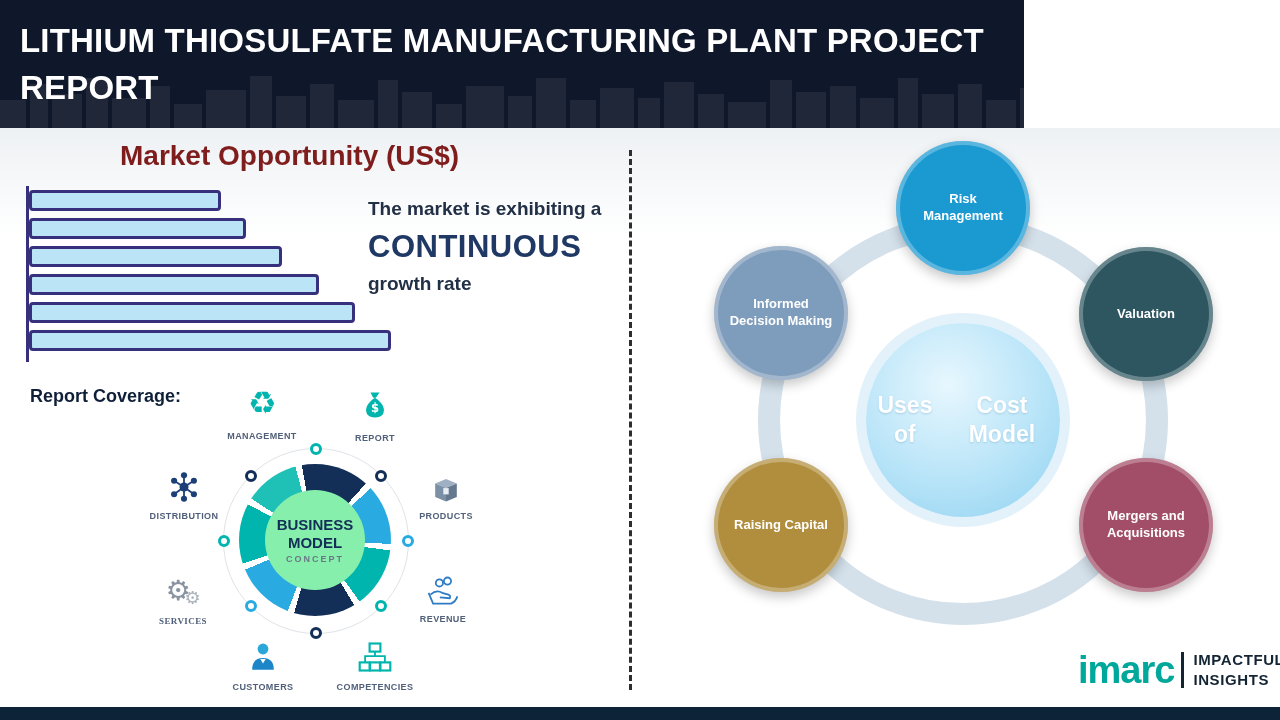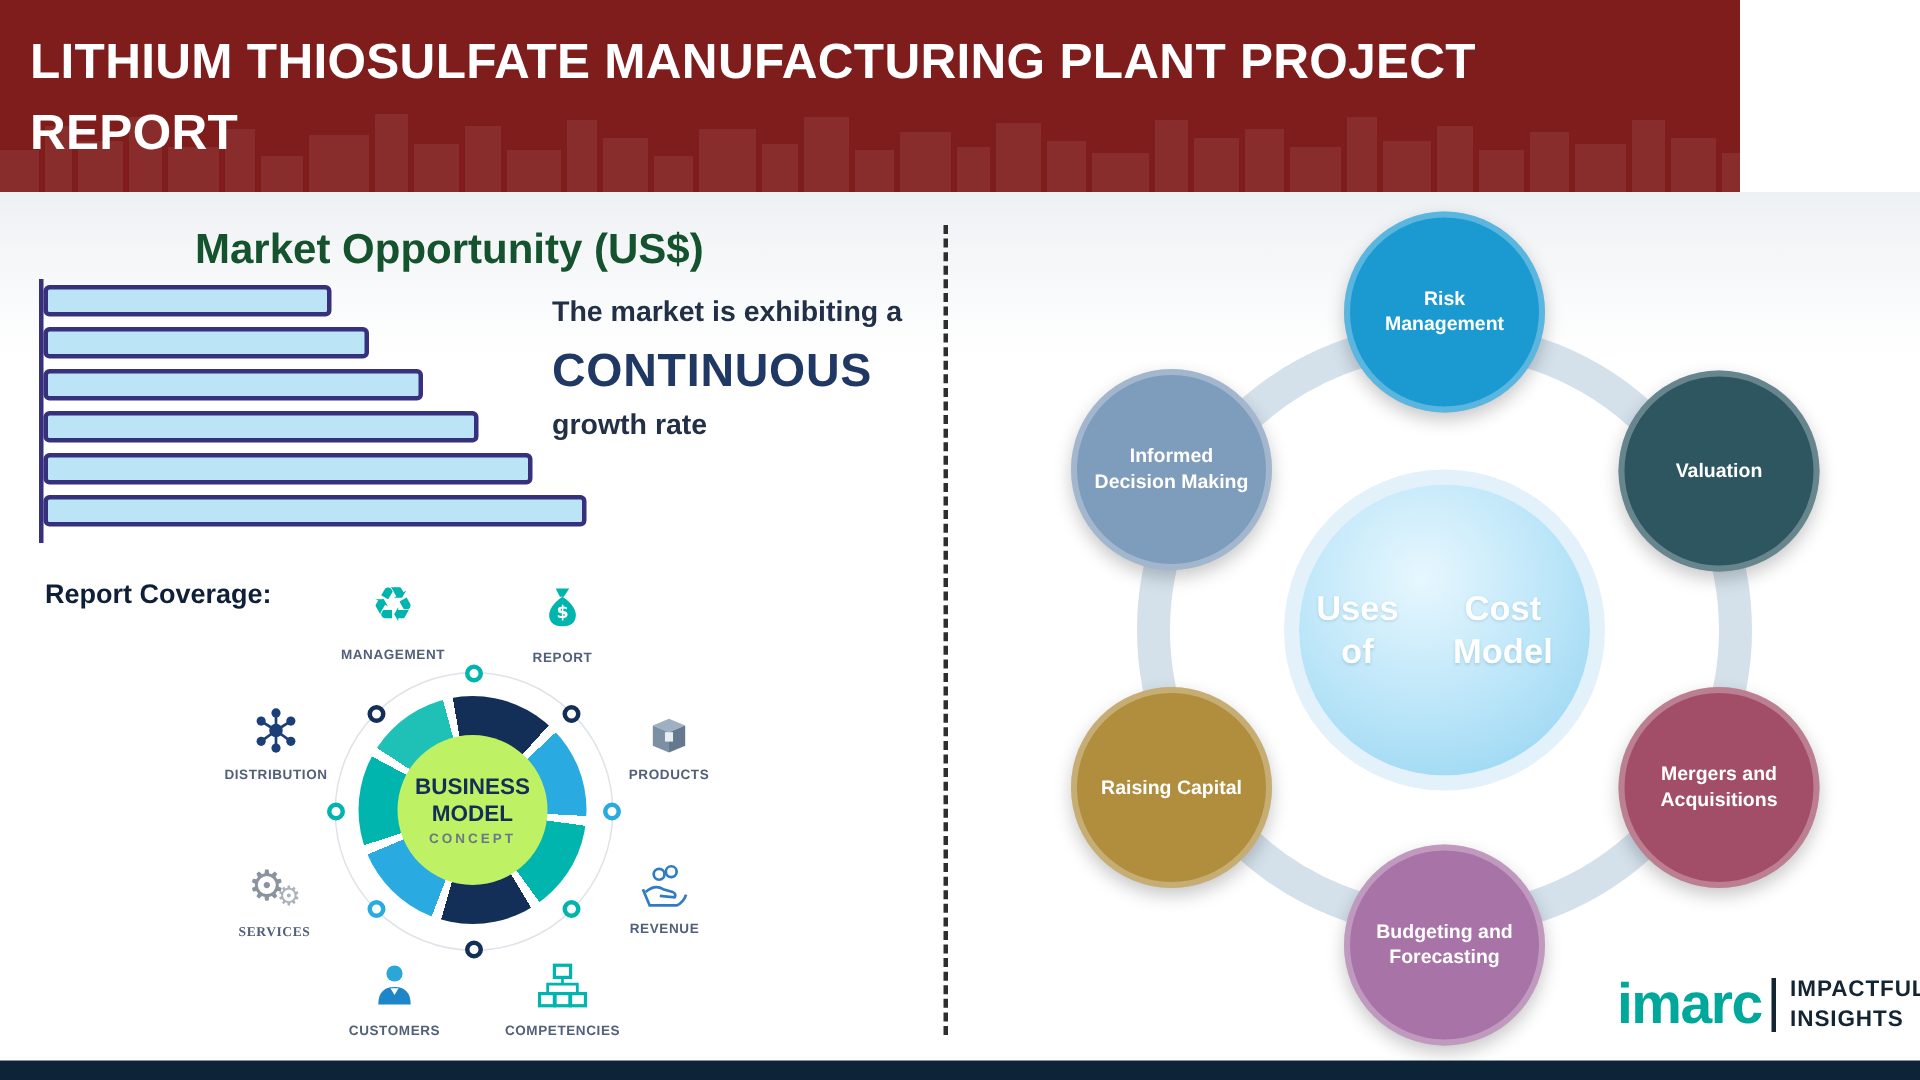--- a/index.html
+++ b/index.html
@@ -4,35 +4,35 @@
 <style>
   html,body{margin:0;padding:0;background:#e8e8e8;}
   .canvas{position:relative;width:1280px;height:720px;background:#ffffff;
     font-family:"Liberation Sans",sans-serif;overflow:hidden;}
 
   
   .bg-band{position:absolute;left:0;top:128px;right:0;height:110px;
     background:linear-gradient(#eef1f4,rgba(255,255,255,0));}
 
   
-  .header{position:absolute;left:0;top:0;width:1160px;height:128px;background:#7f1d1d;}
+  .header{position:absolute;left:0;top:0;width:1024px;height:128px;background:#0f172a;}
   .header h1{margin:0;position:absolute;left:20px;top:18px;width:1030px;
     color:#ffffff;font-size:33px;font-weight:800;line-height:1.42;letter-spacing:0.2px;}
   .skyline{position:absolute;left:0;bottom:0;}
 
   
   .footer{position:absolute;left:0;bottom:0;width:1280px;height:13px;background:#0d2438;}
 
   
   .divider{position:absolute;left:629px;top:150px;height:540px;width:0;
     border-left:3.5px dashed #2e2e2e;}
 
   
-  .market-title{position:absolute;left:118px;top:138px;margin:12px;
-    color:#14532d;font-size:28px;font-weight:800;}
+  .market-title{position:absolute;left:118px;top:138px;margin:2px;
+    color:#7f1d1d;font-size:28px;font-weight:800;}
   .chart{position:absolute;left:26px;top:190px;width:362px;height:172px;}
   .chart .axis{position:absolute;left:0;top:-4px;bottom:0;width:3px;background:#37307d;}
   .chart .bar{height:21px;margin:0 0 7px 3px;background:#bce4f7;
     border:3px solid #37307d;border-radius:4px;box-sizing:border-box;}
   .exhibit{position:absolute;left:368px;top:198px;width:262px;color:#223047;}
   .exhibit .l1,.exhibit .l3{margin:0;font-size:19px;font-weight:700;}
   .exhibit .hl{margin:9px 0 8px 0;font-size:31px;font-weight:800;color:#1f3864;letter-spacing:0.5px;}
 
   
   .coverage-label{position:absolute;left:30px;top:386px;margin:0;
@@ -43,21 +43,21 @@
   .bm-ring{position:absolute;left:15px;top:15px;width:152px;height:152px;border-radius:50%;
     background:conic-gradient(from -10deg,
       #132e57 0deg 52deg,#ffffff 52deg 57deg,
       #29abe2 57deg 103deg,#ffffff 103deg 108deg,
       #00b5ad 108deg 154deg,#ffffff 154deg 159deg,
       #132e57 159deg 206deg,#ffffff 206deg 211deg,
       #29abe2 211deg 257deg,#ffffff 257deg 262deg,
       #00b5ad 262deg 308deg,#ffffff 308deg 313deg,
       #1fc1b6 313deg 355deg,#ffffff 355deg 360deg);}
   .bm-inner{position:absolute;left:41px;top:41px;width:100px;height:100px;border-radius:50%;
-    background:#bef264;display:flex;flex-direction:column;align-items:center;justify-content:center;
+    background:#86efac;display:flex;flex-direction:column;align-items:center;justify-content:center;
     text-align:center;}
   .bm-inner .t{width:86px;font-size:15px;font-weight:800;color:#132e57;line-height:1.15;}
   .bm-inner .s{margin-top:3px;font-size:9px;font-weight:700;letter-spacing:2px;color:#6b7787;}
   .bm-dot{position:absolute;width:12px;height:12px;border-radius:50%;background:#ffffff;
     transform:translate(-50%,-50%);box-sizing:border-box;}
   .bm-dot.teal{border:3.5px solid #00b5ad;}
   .bm-dot.navy{border:3.5px solid #132e57;}
   .bm-dot.blue{border:3.5px solid #29abe2;}
 
   .bm-icon{position:absolute;transform:translate(-50%,-50%);display:flex;
@@ -279,23 +279,20 @@
 
   <div class="cm-node node-risk" style="background: rgb(27, 154, 210);">
     <span>Risk Management</span>
   </div>
   <div class="cm-node node-valuation" style="background: rgb(45, 86, 97);">
     <span>Valuation</span>
   </div>
   <div class="cm-node node-mergers" style="background: rgb(163, 78, 104);">
     <span>Mergers and Acquisitions</span>
   </div>
-  <div class="cm-node node-budgeting" style="background: rgb(168, 115, 166);">
-    <span>Budgeting and Forecasting</span>
-  </div>
   <div class="cm-node node-raising" style="background: rgb(177, 142, 62);">
     <span>Raising Capital</span>
   </div>
   <div class="cm-node node-informed" style="background: rgb(126, 156, 187);">
     <span>Informed Decision Making</span>
   </div>
 
   <div class="brand">
     <span class="logo" style="color: rgb(0, 167, 155);">imarc</span>
     <span class="bar"></span>

